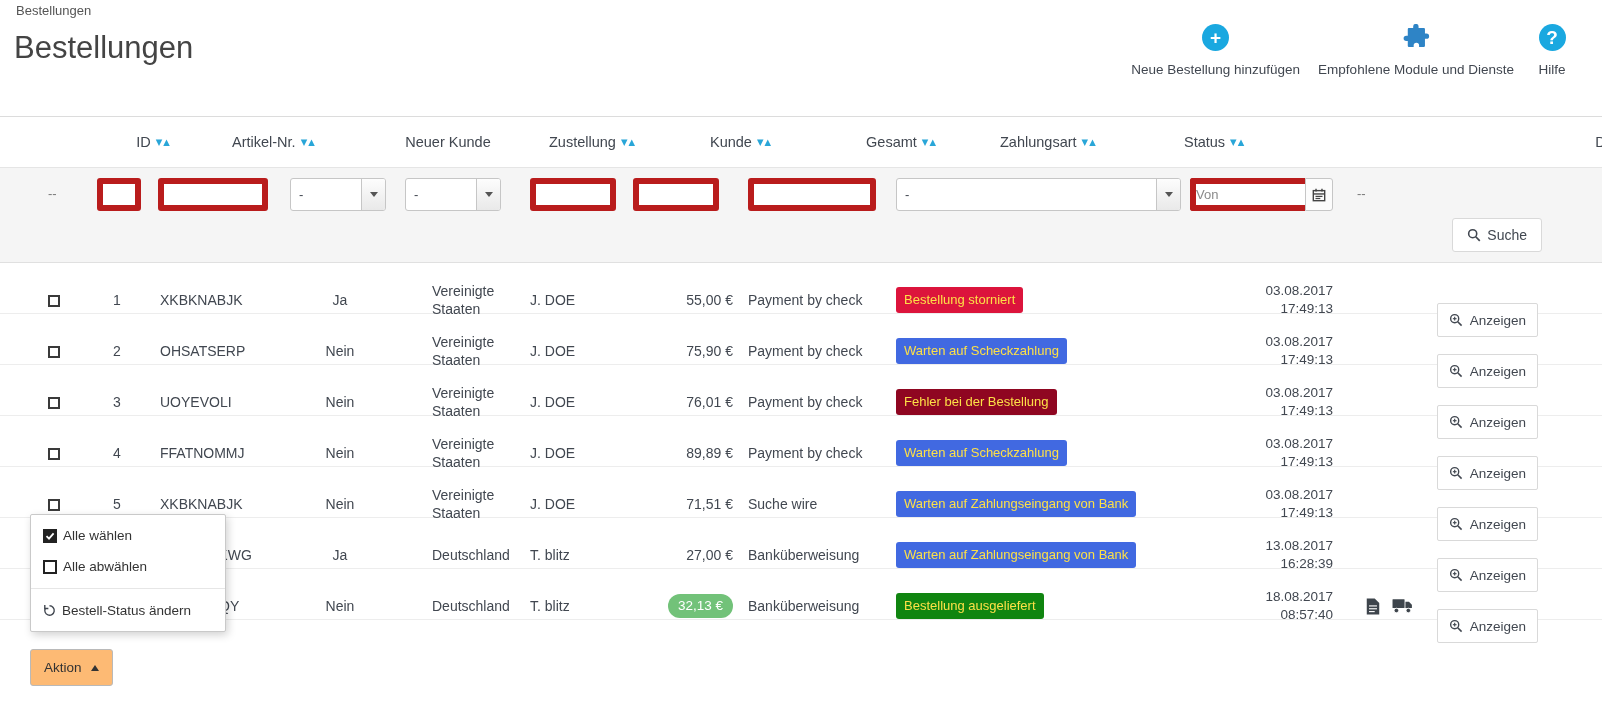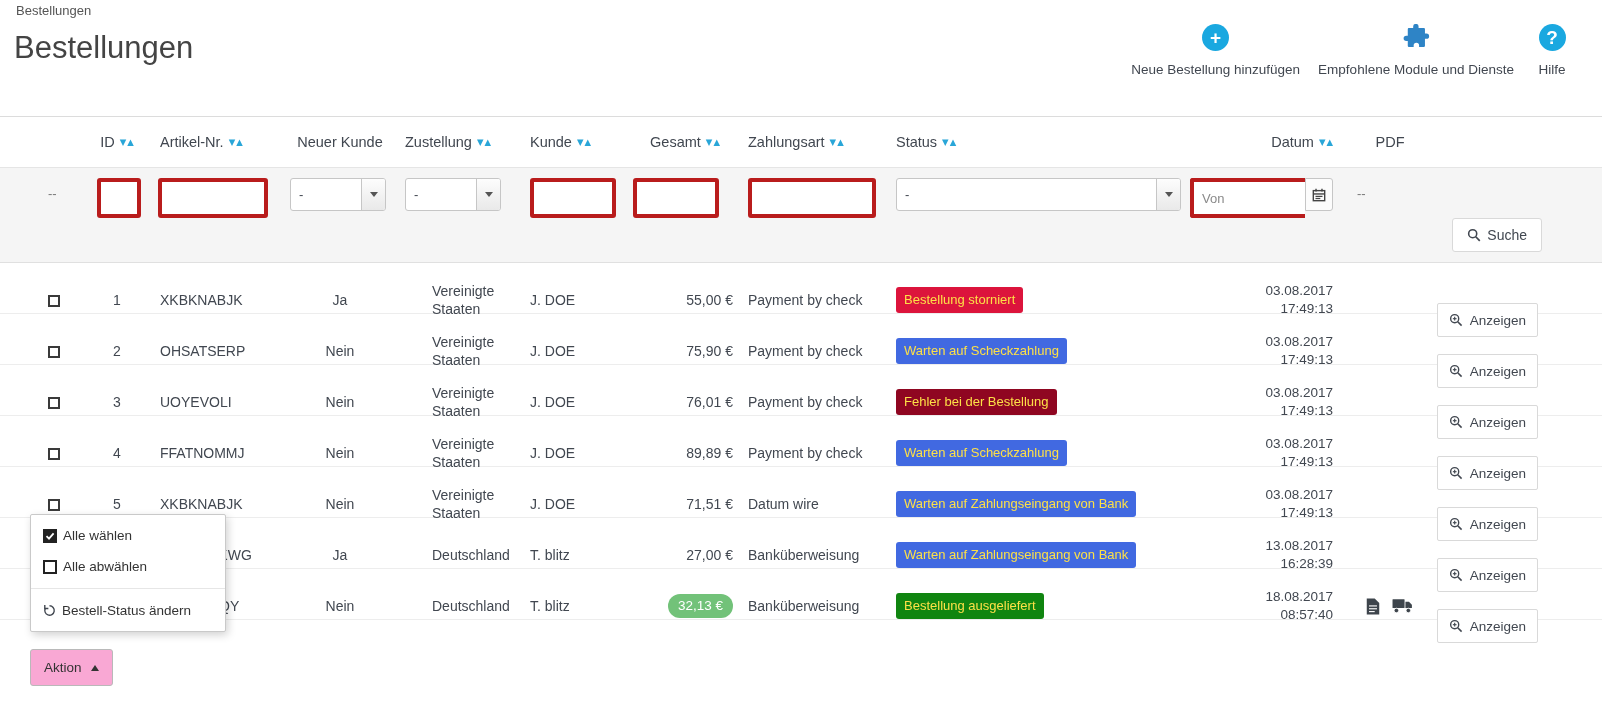--- a/index.html
+++ b/index.html
@@ -11,38 +11,38 @@
   .page-title{position:absolute;left:14px;top:30px;font-size:31px;font-weight:400;color:#444;}
   .toolbar{position:absolute;top:24px;right:30px;display:flex;gap:18px;align-items:flex-start;}
   .tool{display:flex;flex-direction:column;align-items:center;gap:11px;cursor:pointer;min-width:40px;}
   .tool-label{font-size:13.5px;color:#414750;white-space:nowrap;}
   .icon-circle{width:27px;height:27px;border-radius:50%;background:#1aa8e0;color:#fff;display:flex;align-items:center;justify-content:center;font-size:19px;font-weight:bold;line-height:1;}
   .puzzle-wrap{height:27px;display:flex;align-items:center;}
 
   
   .panel{position:absolute;top:116px;left:0;width:1602px;border-top:1px solid #dcdcdc;background:#fff;}
   .grid{display:grid;grid-template-columns:78px 70px 132px 120px 120px 110px 110px 150px 300px 155px 90px auto;width:1602px;}
-  .header-row{height:50px;align-items:center;}
+  .header-row{height:50px;align-items:center;gap:36px;}
   .hcell{display:flex;align-items:center;font-size:14.5px;color:#414750;cursor:pointer;}
   .h-center{justify-content:center;}
   .h-id{justify-content:center;padding-left:8px;}
   .h-ref{padding-left:12px;}
   .h-del{padding-left:5px;}
   .h-kunde{padding-left:10px;}
   .h-pay{padding-left:8px;}
   .h-status{padding-left:6px;}
   .h-datum{justify-content:flex-end;padding-right:12px;}
   .sort{display:inline-flex;gap:1px;margin-left:5px;}
   .sort span{font-family:"DejaVu Sans",sans-serif;font-size:8.5px;color:#29a6d8;line-height:1;cursor:pointer;}
 
   
   .filter-row{background:#f5f5f5;border-top:1px solid #e5e5e5;border-bottom:1px solid #e0e0e0;padding:10px 0 9px;min-height:96px;}
   .fcell{display:flex;align-items:flex-start;}
   .f-note{font-size:13px;color:#777;margin-top:8px;}
-  .f-input{height:40px;border:4px solid #b91c1c;border-radius:3px;background:#fff;padding:0 8px;font-size:13px;color:#414750;font-family:inherit;outline:none;}
+  .f-input{height:33px;border:6px solid #b91c1c;border-radius:3px;background:#fff;padding:0 0;font-size:13px;color:#414750;font-family:inherit;outline:none;}
   .f-input::placeholder{color:#8a8a8a;opacity:1;}
   .sel{height:33px;background:#fff;border:1px solid #c6c6c6;border-radius:3px;position:relative;display:flex;align-items:center;cursor:pointer;}
   .sel-val{font-size:13px;color:#414750;padding-left:8px;}
   .sel-addon{position:absolute;right:0;top:0;bottom:0;width:24px;border-left:1px solid #c6c6c6;background:linear-gradient(#fdfdfd,#e9e9e9);display:flex;align-items:center;justify-content:center;border-radius:0 2px 2px 0;}
   .caret-down{width:0;height:0;border-left:4px solid transparent;border-right:4px solid transparent;border-top:5px solid #555;}
   .date-stack{display:flex;flex-direction:column;gap:11px;}
   .igroup{display:flex;width:143px;height:33px;}
   .igroup .f-input{flex:1;min-width:0;border-radius:3px 0 0 3px;border-right:none;}
   .i-addon{width:28px;border:1px solid #c6c6c6;border-radius:0 3px 3px 0;background:#fcfcfc;display:flex;align-items:center;justify-content:center;color:#444;cursor:pointer;}
   .btn{display:inline-flex;align-items:center;background:#fff;border:1px solid #d9d9d9;border-radius:3px;font-size:13.5px;color:#414750;cursor:pointer;font-family:inherit;margin-top:40px;}
@@ -69,21 +69,21 @@
   .total-badge{display:inline-block;padding:3px 10px;font-size:13.5px;color:#fff;border-radius:12px;}
   .view-btn{height:34px;padding:0 11px;gap:7px;border-radius:2px;}
   .pdf-ico{cursor:pointer;display:inline-flex;}
 
   
   .bulk-menu{position:absolute;left:30px;top:514px;width:196px;background:#fff;border:1px solid #c9c9c9;border-radius:2px;box-shadow:2px 3px 9px rgba(0,0,0,.18);z-index:20;padding:5px 0;}
   .menu-item{display:flex;align-items:center;gap:6px;padding:8px 12px;font-size:13.5px;color:#333;cursor:pointer;}
   .mcb{display:inline-flex;align-items:center;justify-content:center;width:14px;height:14px;border:2px solid #222;background:#fff;flex:0 0 auto;}
   .mcb-checked{background:#222;}
   .menu-divider{height:1px;background:#e6e6e6;margin:6px 0;}
-  .aktion-btn{position:absolute;left:30px;top:649px;height:37px;padding:0 13px;display:inline-flex;align-items:center;gap:9px;background:#f9a8d4;border:1px solid #b9b9b9;border-radius:3px;font-size:13.5px;color:#333;cursor:pointer;font-family:inherit;z-index:15;}
+  .aktion-btn{position:absolute;left:30px;top:649px;height:37px;padding:0 13px;display:inline-flex;align-items:center;gap:9px;background:#fdba74;border:1px solid #b9b9b9;border-radius:3px;font-size:13.5px;color:#333;cursor:pointer;font-family:inherit;z-index:15;}
   .caret-up{width:0;height:0;border-left:4px solid transparent;border-right:4px solid transparent;border-bottom:6px solid #333;}
 </style>
 </head>
 <body>
 
 <div class="breadcrumb">Bestellungen</div>
 <h1 class="page-title">Bestellungen</h1>
 
 <div class="toolbar">
   <div class="tool">
@@ -362,21 +362,21 @@
   </div>
 
   <div class="grid data-row">
     <div class="cell c-cb"><span class="cb"></span></div>
     <div class="cell c-id">5</div>
     <div class="cell c-ref">XKBKNABJK</div>
     <div class="cell c-new">Nein</div>
     <div class="cell c-del">Vereinigte Staaten</div>
     <div class="cell c-kunde">J. DOE</div>
     <div class="cell c-total">71,51 €</div>
-    <div class="cell c-pay">Datum wire</div>
+    <div class="cell c-pay">Suche wire</div>
     <div class="cell c-status"><span class="badge" style="background-color: rgb(65, 105, 225);">Warten auf Zahlungseingang von Bank</span></div>
     <div class="cell c-date">
         <div>03.08.2017</div>
         <div>17:49:13</div>
       </div>
     <div class="cell c-pdf"></div>
     <div class="cell c-action"><button class="btn view-btn">
           <span style="display:inline-flex;">
             <svg width="14" height="14" viewBox="0 0 16 16">
               <circle cx="6.5" cy="6.5" r="4.6" fill="none" stroke="#414750" stroke-width="1.6"></circle>

